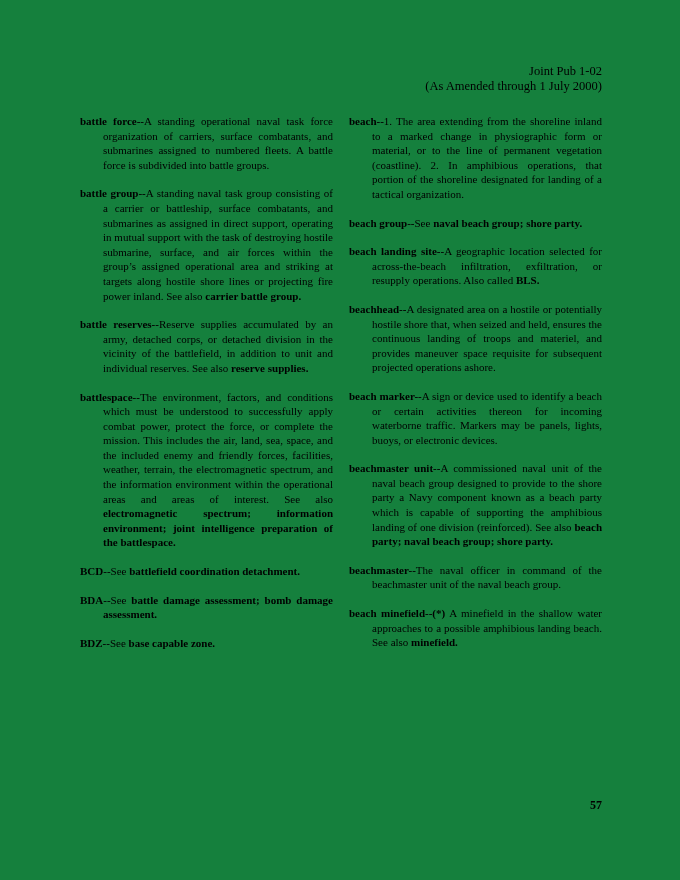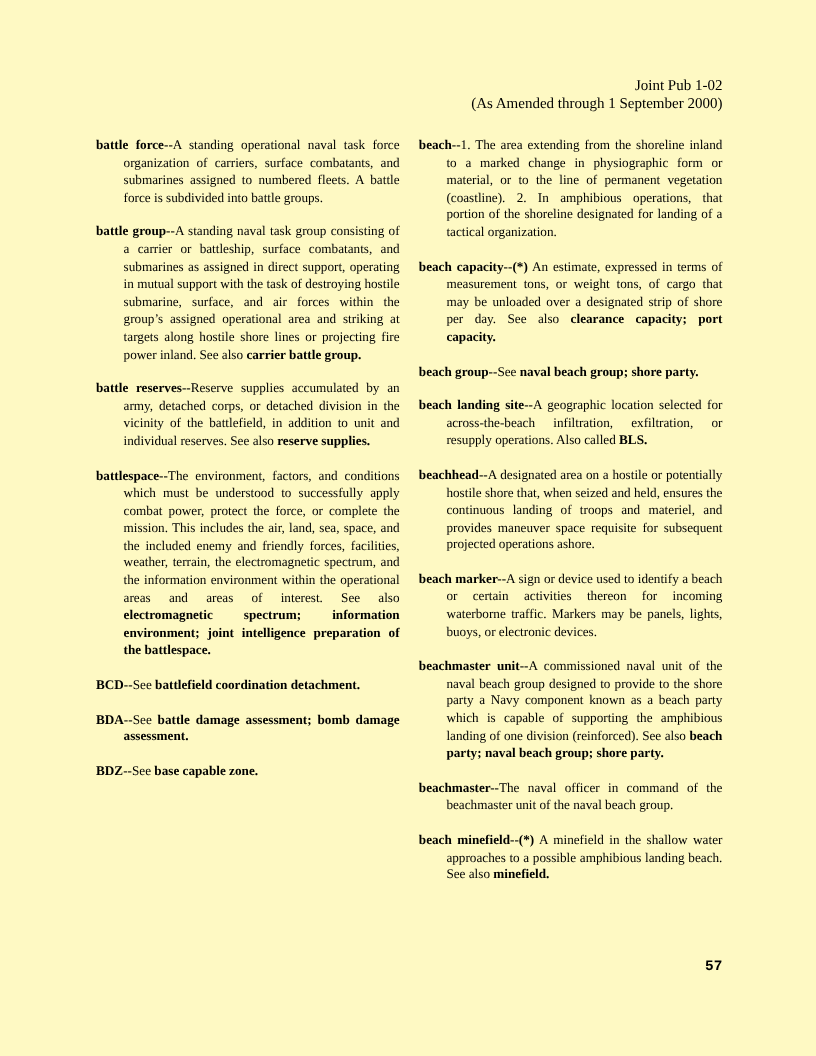--- a/index.html
+++ b/index.html
@@ -11,21 +11,21 @@
     width: 680px;
     height: 880px;
     font-family: "Liberation Serif", serif;
     color: #000000;
     position: relative;
     overflow: hidden;
   }
   .page {
     position: absolute;
     inset: 0;
-    background: #fef9c3;
+    background: #15803d;
   }
   .header {
     position: absolute;
     top: 64px;
     right: 78px;
     text-align: right;
     font-size: 12.5px;
     line-height: 14.5px;
   }
   .columns {
@@ -49,46 +49,44 @@
   }
   .term, .bold {
     font-weight: bold;
   }
   .pagenum {
     position: absolute;
     top: 798px;
     right: 78px;
     font-size: 12px;
     font-weight: bold;
-    font-family: Liberation Mono, monospace;
   }
 </style>
 </head>
 <body>
 
 <div class="page">
 
   <div class="header">
     <div>Joint Pub 1-02</div>
-    <div>(As Amended through 1 September 2000)</div>
+    <div>(As Amended through 1 July 2000)</div>
   </div>
 
   <div class="columns">
     <div class="col">
         <p class="entry"><span class="term">battle force--</span><span class="">A standing operational naval task force organization of carriers, surface combatants, and submarines assigned to numbered fleets. A battle force is subdivided into battle groups.</span></p>
         <p class="entry"><span class="term">battle group--</span><span class="">A standing naval task group consisting of a carrier or battleship, surface combatants, and submarines as assigned in direct support, operating in mutual support with the task of destroying hostile submarine, surface, and air forces within the group’s assigned operational area and striking at targets along hostile shore lines or projecting fire power inland. See also </span><span class="bold">carrier battle group.</span></p>
         <p class="entry"><span class="term">battle reserves--</span><span class="">Reserve supplies accumulated by an army, detached corps, or detached division in the vicinity of the battlefield, in addition to unit and individual reserves. See also </span><span class="bold">reserve supplies.</span></p>
         <p class="entry"><span class="term">battlespace--</span><span class="">The environment, factors, and conditions which must be understood to successfully apply combat power, protect the force, or complete the mission. This includes the air, land, sea, space, and the included enemy and friendly forces, facilities, weather, terrain, the electromagnetic spectrum, and the information environment within the operational areas and areas of interest. See also </span><span class="bold">electromagnetic spectrum; information environment; joint intelligence preparation of the battlespace.</span></p>
         <p class="entry"><span class="term">BCD--</span><span class="">See </span><span class="bold">battlefield coordination detachment.</span></p>
         <p class="entry"><span class="term">BDA--</span><span class="">See </span><span class="bold">battle damage assessment; bomb damage assessment.</span></p>
         <p class="entry"><span class="term">BDZ--</span><span class="">See </span><span class="bold">base capable zone.</span></p>
       </div>
     <div class="col">
         <p class="entry"><span class="term">beach--</span><span class="">1. The area extending from the shoreline inland to a marked change in physiographic form or material, or to the line of permanent vegetation (coastline). 2. In amphibious operations, that portion of the shoreline designated for landing of a tactical organization.</span></p>
-        <p class="entry"><span class="term">beach capacity--(*)</span><span class=""> An estimate, expressed in terms of measurement tons, or weight tons, of cargo that may be unloaded over a designated strip of shore per day. See also </span><span class="bold">clearance capacity; port capacity.</span></p>
         <p class="entry"><span class="term">beach group--</span><span class="">See </span><span class="bold">naval beach group; shore party.</span></p>
         <p class="entry"><span class="term">beach landing site--</span><span class="">A geographic location selected for across-the-beach infiltration, exfiltration, or resupply operations. Also called </span><span class="bold">BLS.</span></p>
         <p class="entry"><span class="term">beachhead--</span><span class="">A designated area on a hostile or potentially hostile shore that, when seized and held, ensures the continuous landing of troops and materiel, and provides maneuver space requisite for subsequent projected operations ashore.</span></p>
         <p class="entry"><span class="term">beach marker--</span><span class="">A sign or device used to identify a beach or certain activities thereon for incoming waterborne traffic. Markers may be panels, lights, buoys, or electronic devices.</span></p>
         <p class="entry"><span class="term">beachmaster unit--</span><span class="">A commissioned naval unit of the naval beach group designed to provide to the shore party a Navy component known as a beach party which is capable of supporting the amphibious landing of one division (reinforced). See also </span><span class="bold">beach party; naval beach group; shore party.</span></p>
         <p class="entry"><span class="term">beachmaster--</span><span class="">The naval officer in command of the beachmaster unit of the naval beach group.</span></p>
         <p class="entry"><span class="term">beach minefield--(*)</span><span class=""> A minefield in the shallow water approaches to a possible amphibious landing beach. See also </span><span class="bold">minefield.</span></p>
       </div>
   </div>
 

